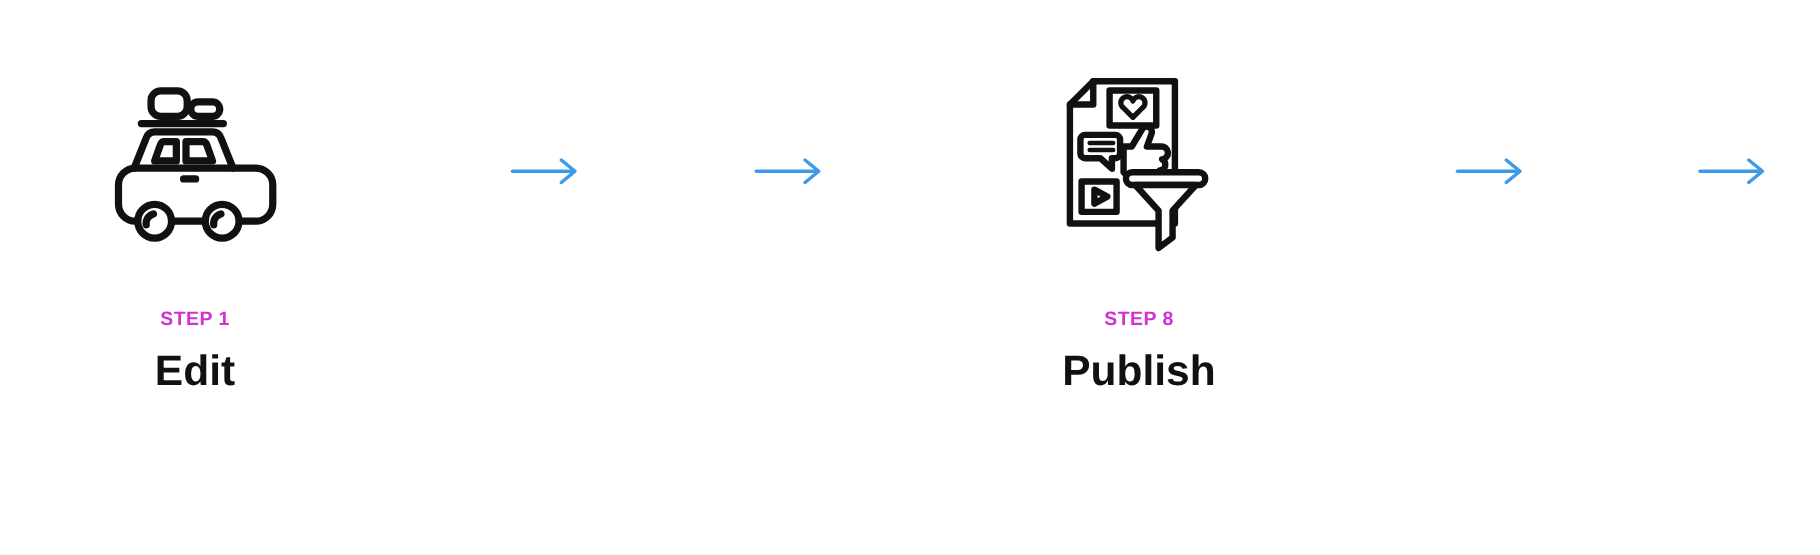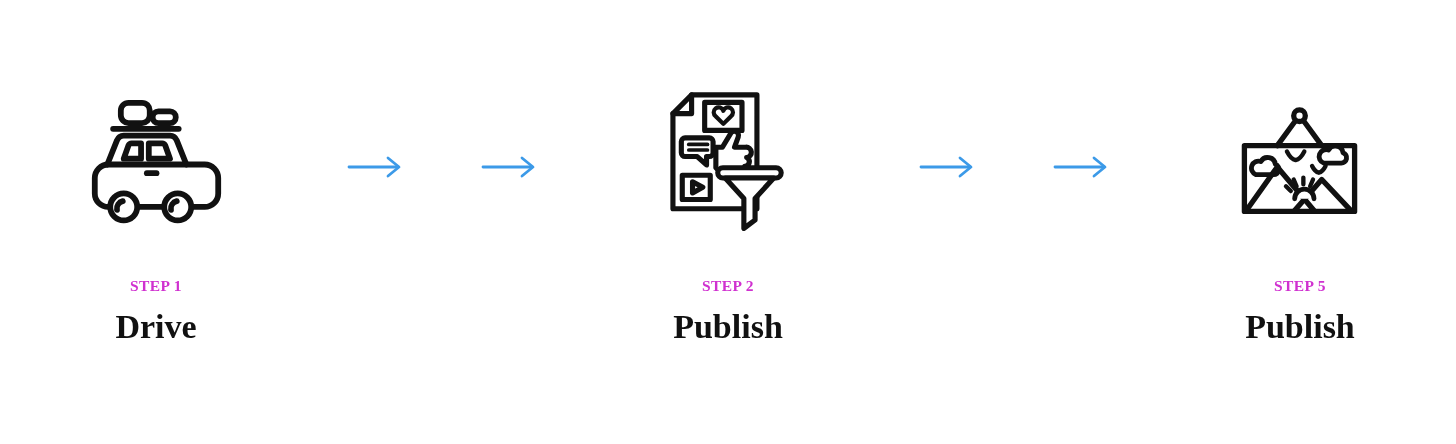--- a/index.html
+++ b/index.html
@@ -4,26 +4,25 @@
 <style>
   html,body{margin:0;padding:0;}
   body{
     width:1456px;height:444px;
     background:var(--background,#ffffff);
     font-family:"Liberation Sans", sans-serif;
     overflow:hidden;
   }
   .flow{
     width:1372px;
-    margin:0 auto;
-    padding-top:84px;
+    margin:16px auto;
+    padding-top:38px;
     display:flex;
     justify-content:space-between;
     align-items:flex-start;
-    font-family:Liberation Serif, serif;
   }
   .step{
     width:228px;
     display:flex;
     flex-direction:column;
     align-items:center;
   }
   .icon-box{
     height:160px;
     display:flex;
@@ -79,21 +78,21 @@
         <path d="M62,48 H76 Q78,48 79,50 L84,64 H62 Z"></path>
         <rect x="6" y="70" width="128" height="44" rx="14"></rect>
         <line x1="60" y1="79" x2="70" y2="79"></line>
         <circle cx="36" cy="114" r="14" fill="var(--background,#fff)"></circle>
         <circle cx="92" cy="114" r="14" fill="var(--background,#fff)"></circle>
         <path d="M29,117 a8,8 0 0 1 6,-9"></path>
         <path d="M85,117 a8,8 0 0 1 6,-9"></path>
       </svg>
     </div>
     <div class="step-label">STEP 1</div>
-    <div class="step-name">Drive</div>
+    <div class="step-name">Edit</div>
   </div>
 
   <div class="arrow">
     <svg class="arrow-svg" width="56" height="28" viewBox="0 0 56 28" stroke-width="2.8">
       <path d="M2,14 H51"></path>
       <path d="M41,5 L52,14 L41,23"></path>
     </svg>
   </div>
 
 
@@ -114,53 +113,33 @@
         <path d="M29,56 h26 a4,4 0 0 1 4,4 v12 a4,4 0 0 1 -4,4 h-3 v9 l-10,-9 h-13 a4,4 0 0 1 -4,-4 v-12 a4,4 0 0 1 4,-4 Z"></path>
         <line stroke-width="4" x1="33" y1="63" x2="53" y2="63"></line>
         <line stroke-width="4" x1="33" y1="69" x2="53" y2="69"></line>
         <path d="M62,88 V66 h7 l9,-15 a4.5,4.5 0 0 1 8,4 l-4,11 h12 a5.5,5.5 0 0 1 1,11 a5,5 0 0 1 -2,9.5 a5,5 0 0 1 -4.5,8.5 h-19.5 Z"></path>
         <rect x="26" y="96" width="30" height="26"></rect>
         <path d="M37,103 l11,6 -11,6 Z"></path>
         <rect x="64" y="88" width="68" height="11" rx="5.5" fill="var(--background,#fff)"></rect>
         <path d="M72,99 L124,99 L104,121 L104,144 L92,153 L92,121 Z" fill="var(--background,#fff)"></path>
       </svg>
     </div>
-    <div class="step-label">STEP 2</div>
+    <div class="step-label">STEP 8</div>
     <div class="step-name">Publish</div>
   </div>
 
   <div class="arrow">
     <svg class="arrow-svg" width="56" height="28" viewBox="0 0 56 28" stroke-width="2.8">
       <path d="M2,14 H51"></path>
       <path d="M41,5 L52,14 L41,23"></path>
     </svg>
   </div>
 
 
   <div class="arrow">
     <svg class="arrow-svg" width="56" height="28" viewBox="0 0 56 28" stroke-width="2.8">
       <path d="M2,14 H51"></path>
       <path d="M41,5 L52,14 L41,23"></path>
     </svg>
   </div>
 
-  <div class="step">
-    <div class="icon-box">
-      <svg class="icon" width="145" height="123" viewBox="0 0 150 127" stroke-width="5.5">
-        <path d="M52,44 L71,18"></path>
-        <path d="M79,18 L98,44"></path>
-        <circle cx="75" cy="13" r="6" fill="var(--background,#fff)"></circle>
-        <rect x="18" y="44" width="114" height="68"></rect>
-        <path stroke-width="5" d="M30,74 h18 a5.5,5.5 0 0 0 2,-10.7 a8,8 0 0 0 -15,-2.8 a6.8,6.8 0 0 0 -5,13.5 Z"></path>
-        <path stroke-width="5" d="M100,62 h18 a5.5,5.5 0 0 0 2,-10.7 a8,8 0 0 0 -15,-2.8 a6.8,6.8 0 0 0 -5,13.5 Z"></path>
-        <path stroke-width="4.5" d="M62,50 q4,8 9,9 q5,-1 9,-9"></path>
-        <path stroke-width="4.5" d="M88,65 q3,6 7,7 q4,-1 7,-7"></path>
-        <path d="M20,111 L52,66 L90,111"></path>
-        <path d="M70,111 L98,79 L128,111"></path>
-        <path stroke-width="5" d="M70,99 a10,10 0 0 1 20,0" fill="var(--background,#fff)"></path>
-        <path stroke-width="4.5" d="M66,91 L61,86 M72,86 L69,79 M79,84 L79,77 M86,86 L89,79"></path>
-      </svg>
-    </div>
-    <div class="step-label">STEP 5</div>
-    <div class="step-name">Publish</div>
-  </div>
 
 </div>
 
 </body></html>

